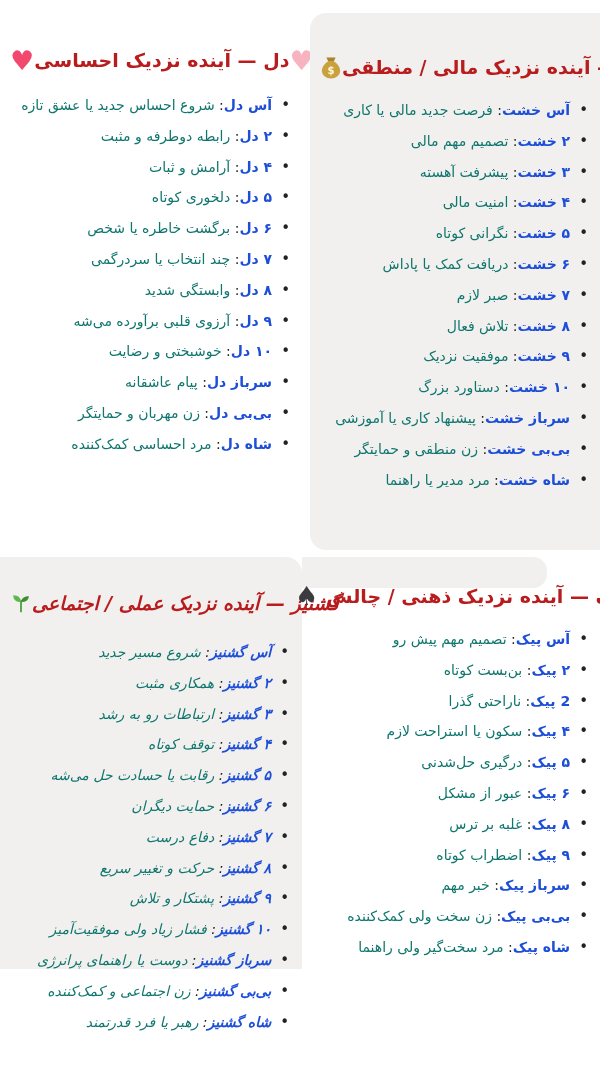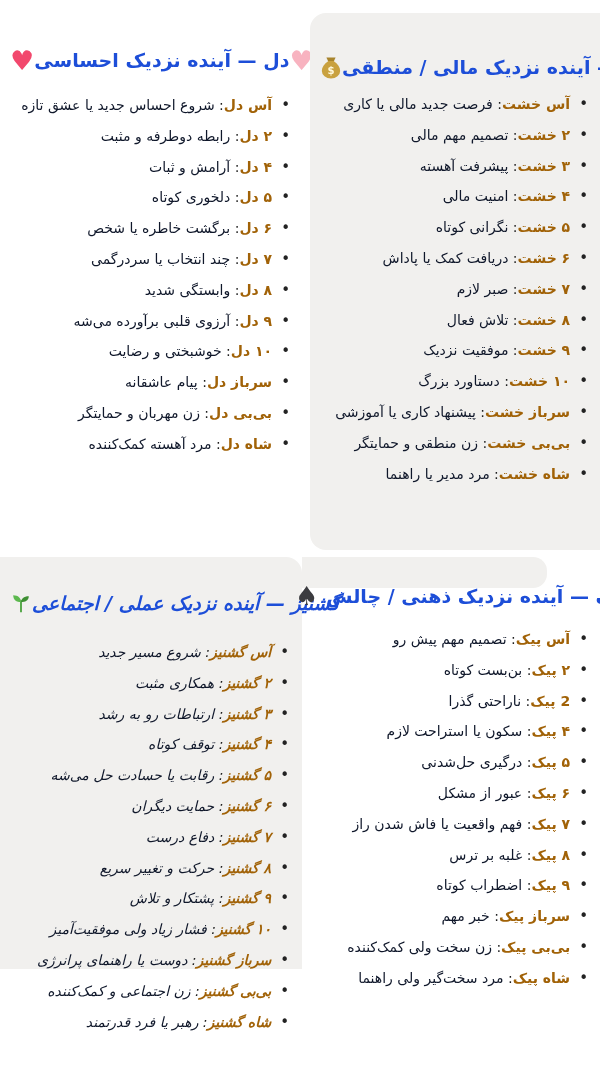--- a/index.html
+++ b/index.html
@@ -12,39 +12,39 @@
   .page{position:absolute;inset:0;}
   section{position:absolute;box-sizing:border-box;}
   .card{background:#f1f0ee;}
   .sec-hearts{left:10px;top:44px;width:280px;}
   .card-diamonds{left:310px;top:13px;width:290px;height:537px;border-radius:16px 0 0 16px;padding:38px 8px 0 10px;}
   .card-clubs{left:0;top:557px;width:302px;height:412px;border-radius:0 16px 0 0;padding:30px 9px 0 10px;font-style:italic;}
   .sec-spades{left:295px;top:580px;width:305px;overflow:hidden;}
   .band{position:absolute;left:302px;top:557px;width:245px;height:31px;background:#f1f0ee;border-radius:0 14px 14px 0;}
   .hdr{display:flex;direction:ltr;align-items:center;justify-content:space-between;height:32px;}
   .sec-spades .hdr{justify-content:flex-start;}
-  .hdr-title{direction:rtl;unicode-bidi:isolate;font-weight:700;font-size:19px;color:#1d4ed8;white-space:nowrap;}
+  .hdr-title{direction:rtl;unicode-bidi:isolate;font-weight:700;font-size:19px;color:#b91c1c;white-space:nowrap;}
   .sec-spades .hdr-title{margin:0 8px;}
   .heart{font-size:27px;line-height:27px;}
   .heart-red{color:#f2486d;}
   .heart-pink{color:#f8b3c0;}
   .spade-glyph{font-size:26px;line-height:26px;color:#3c3c40;}
   .icon-svg{display:block;}
   .items{list-style:none;margin:0;padding:0;}
   .sec-hearts .items{margin-top:14px;}
-  .card-diamonds .items{margin-top:6px;padding-right:4px;}
+  .card-diamonds .items{margin-top:12px;padding-right:4px;}
   .card-clubs .items{margin-top:18px;padding-right:4px;}
   .sec-spades .items{margin-top:12px;padding-right:12px;}
   .items li{
     direction:rtl;text-align:right;white-space:nowrap;
     height:30.8px;line-height:30.8px;font-size:14px;overflow:hidden;
   }
   .bullet{display:inline-block;margin-left:9px;color:#222;font-size:15px;}
-  .it-label{font-weight:700;color:#a16207;}
-  .it-text{color:#0f172a;}
+  .it-label{font-weight:700;color:#1d4ed8;}
+  .it-text{color:#0f766e;}
 </style>
 </head>
 <body>
 
 <div class="page">
   <div class="band"></div>
   <div id="sections-root">
       <section class="sec-hearts">
         <div class="hdr">
           <span class="heart heart-red">♥</span>
@@ -56,21 +56,21 @@
           <li dir="rtl"><span class="bullet">•</span><span class="it-label">۲ دل</span><span class="it-sep">: </span><span class="it-text">رابطه دوطرفه و مثبت</span></li>
           <li dir="rtl"><span class="bullet">•</span><span class="it-label">۴ دل</span><span class="it-sep">: </span><span class="it-text">آرامش و ثبات</span></li>
           <li dir="rtl"><span class="bullet">•</span><span class="it-label">۵ دل</span><span class="it-sep">: </span><span class="it-text">دلخوری کوتاه</span></li>
           <li dir="rtl"><span class="bullet">•</span><span class="it-label">۶ دل</span><span class="it-sep">: </span><span class="it-text">برگشت خاطره یا شخص</span></li>
           <li dir="rtl"><span class="bullet">•</span><span class="it-label">۷ دل</span><span class="it-sep">: </span><span class="it-text">چند انتخاب یا سردرگمی</span></li>
           <li dir="rtl"><span class="bullet">•</span><span class="it-label">۸ دل</span><span class="it-sep">: </span><span class="it-text">وابستگی شدید</span></li>
           <li dir="rtl"><span class="bullet">•</span><span class="it-label">۹ دل</span><span class="it-sep">: </span><span class="it-text">آرزوی قلبی برآورده می‌شه</span></li>
           <li dir="rtl"><span class="bullet">•</span><span class="it-label">۱۰ دل</span><span class="it-sep">: </span><span class="it-text">خوشبختی و رضایت</span></li>
           <li dir="rtl"><span class="bullet">•</span><span class="it-label">سرباز دل</span><span class="it-sep">: </span><span class="it-text">پیام عاشقانه</span></li>
           <li dir="rtl"><span class="bullet">•</span><span class="it-label">بی‌بی دل</span><span class="it-sep">: </span><span class="it-text">زن مهربان و حمایتگر</span></li>
-          <li dir="rtl"><span class="bullet">•</span><span class="it-label">شاه دل</span><span class="it-sep">: </span><span class="it-text">مرد آهسته کمک‌کننده</span></li>
+          <li dir="rtl"><span class="bullet">•</span><span class="it-label">شاه دل</span><span class="it-sep">: </span><span class="it-text">مرد احساسی کمک‌کننده</span></li>
         </ul>
       </section>
       <section class="sec-diamonds card card-diamonds">
         <div class="hdr">
           <span>
             <svg viewBox="0 0 24 26" width="22" height="24" class="icon-svg">
               <path d="M9 7 L7 2.5 L17 2.5 L15 7 Z" fill="#a8842c"></path>
               <path d="M9.2 6.5 h5.6 c4.8 3.2 7.2 7 7.2 10.8 a10 8.2 0 0 1 -20 0 c0 -3.8 2.4 -7.6 7.2 -10.8 z" fill="#c9a13f"></path>
               <text x="12" y="21" font-size="11" font-weight="bold" fill="#fff8dc" text-anchor="middle">$</text>
             </svg>
@@ -125,21 +125,20 @@
           <span class="spade-glyph">♠</span>
           <span class="hdr-title" dir="rtl">پیک — آینده نزدیک ذهنی / چالش</span>
         </div>
         <ul class="items">
           <li dir="rtl"><span class="bullet">•</span><span class="it-label">آس پیک</span><span class="it-sep">: </span><span class="it-text">تصمیم مهم پیش رو</span></li>
           <li dir="rtl"><span class="bullet">•</span><span class="it-label">۲ پیک</span><span class="it-sep">: </span><span class="it-text">بن‌بست کوتاه</span></li>
           <li dir="rtl"><span class="bullet">•</span><span class="it-label">2 پیک</span><span class="it-sep">: </span><span class="it-text">ناراحتی گذرا</span></li>
           <li dir="rtl"><span class="bullet">•</span><span class="it-label">۴ پیک</span><span class="it-sep">: </span><span class="it-text">سکون یا استراحت لازم</span></li>
           <li dir="rtl"><span class="bullet">•</span><span class="it-label">۵ پیک</span><span class="it-sep">: </span><span class="it-text">درگیری حل‌شدنی</span></li>
           <li dir="rtl"><span class="bullet">•</span><span class="it-label">۶ پیک</span><span class="it-sep">: </span><span class="it-text">عبور از مشکل</span></li>
-          <li dir="rtl"><span class="bullet">•</span><span class="it-label">۷ پیک</span><span class="it-sep">: </span><span class="it-text">فهم واقعیت یا فاش شدن راز</span></li>
           <li dir="rtl"><span class="bullet">•</span><span class="it-label">۸ پیک</span><span class="it-sep">: </span><span class="it-text">غلبه بر ترس</span></li>
           <li dir="rtl"><span class="bullet">•</span><span class="it-label">۹ پیک</span><span class="it-sep">: </span><span class="it-text">اضطراب کوتاه</span></li>
           <li dir="rtl"><span class="bullet">•</span><span class="it-label">سرباز پیک</span><span class="it-sep">: </span><span class="it-text">خبر مهم</span></li>
           <li dir="rtl"><span class="bullet">•</span><span class="it-label">بی‌بی پیک</span><span class="it-sep">: </span><span class="it-text">زن سخت ولی کمک‌کننده</span></li>
           <li dir="rtl"><span class="bullet">•</span><span class="it-label">شاه پیک</span><span class="it-sep">: </span><span class="it-text">مرد سخت‌گیر ولی راهنما</span></li>
         </ul>
       </section>
     </div>
 </div>
 

